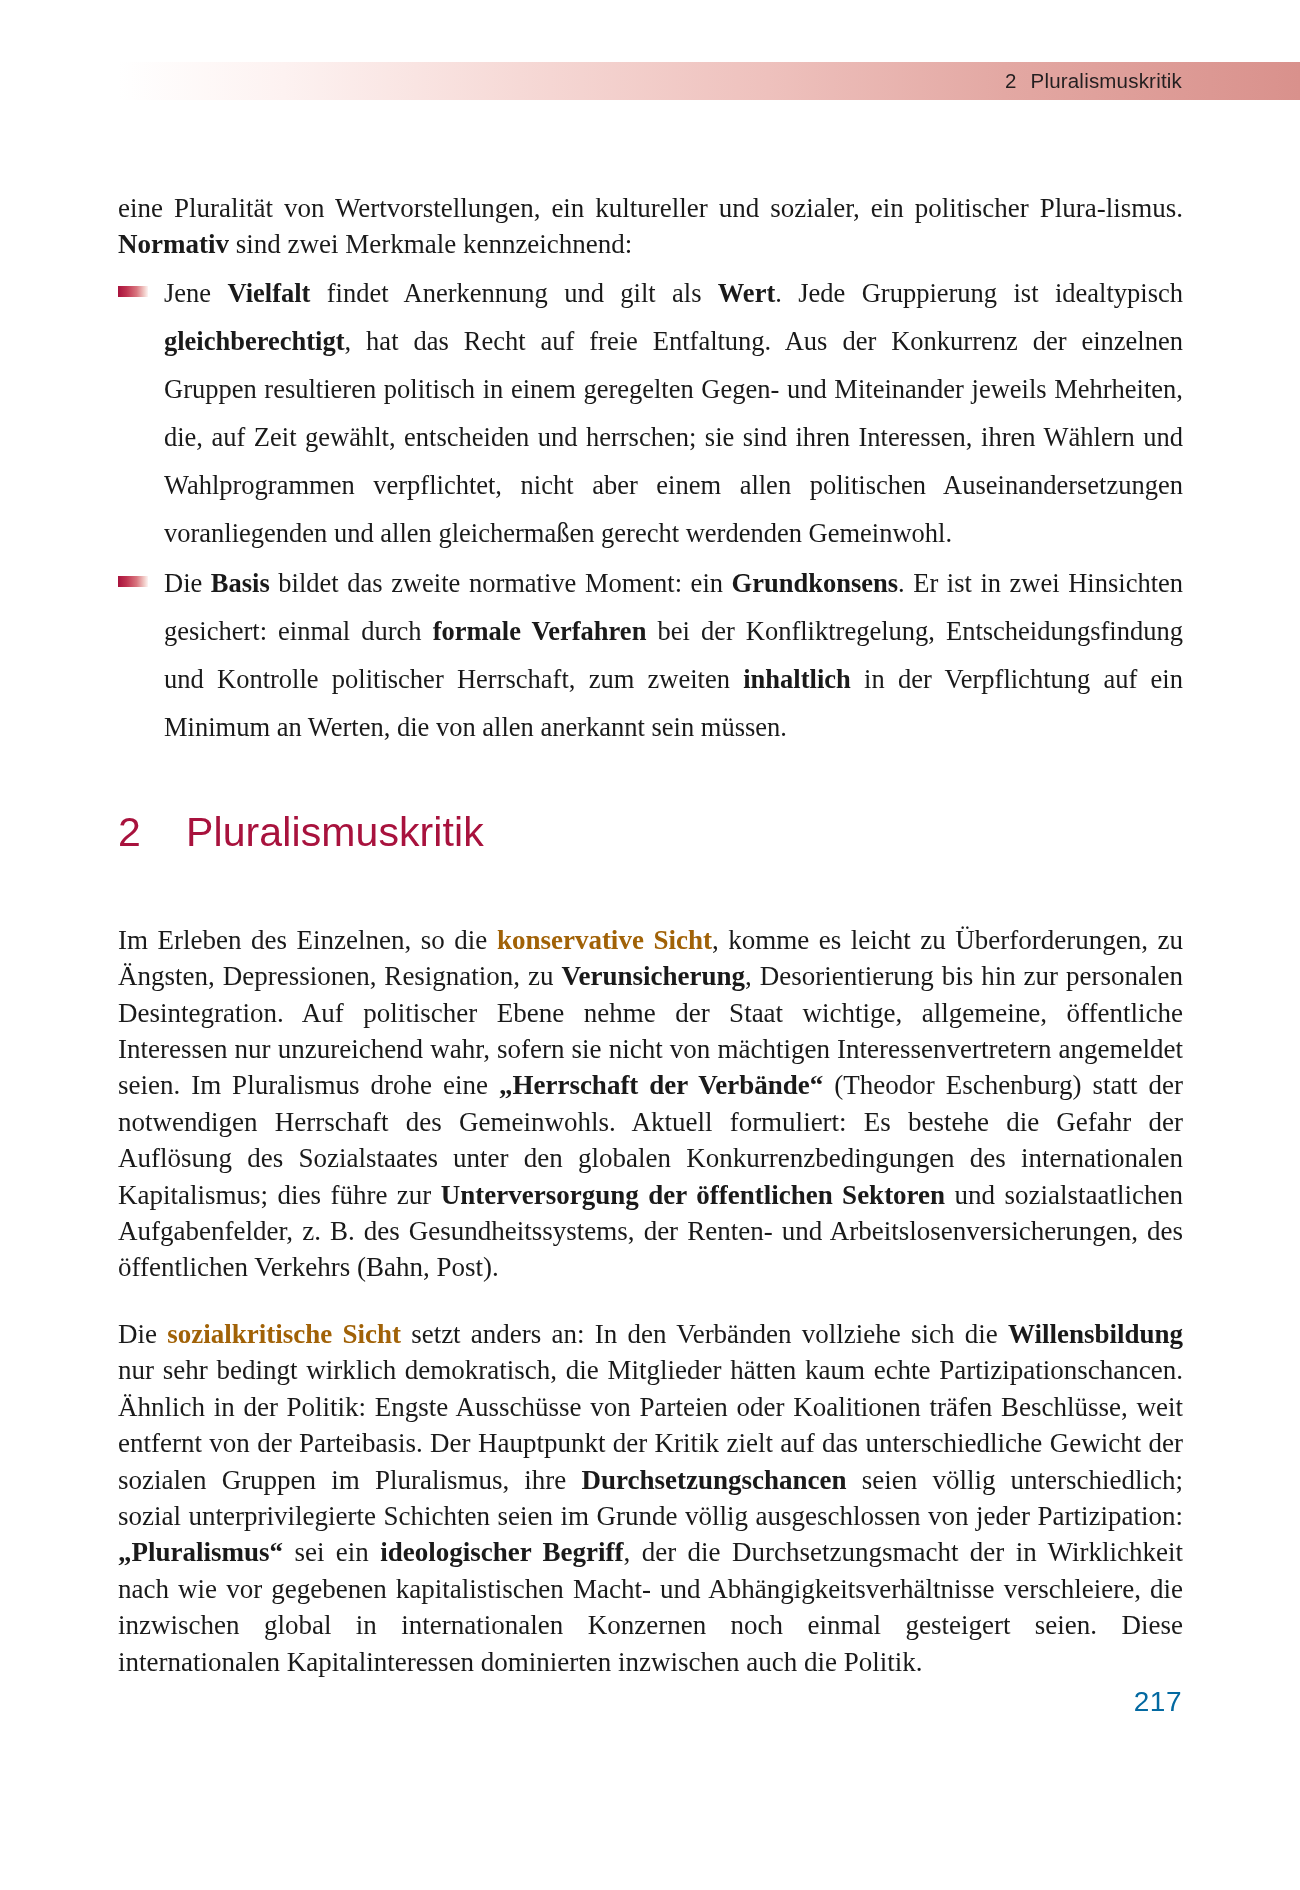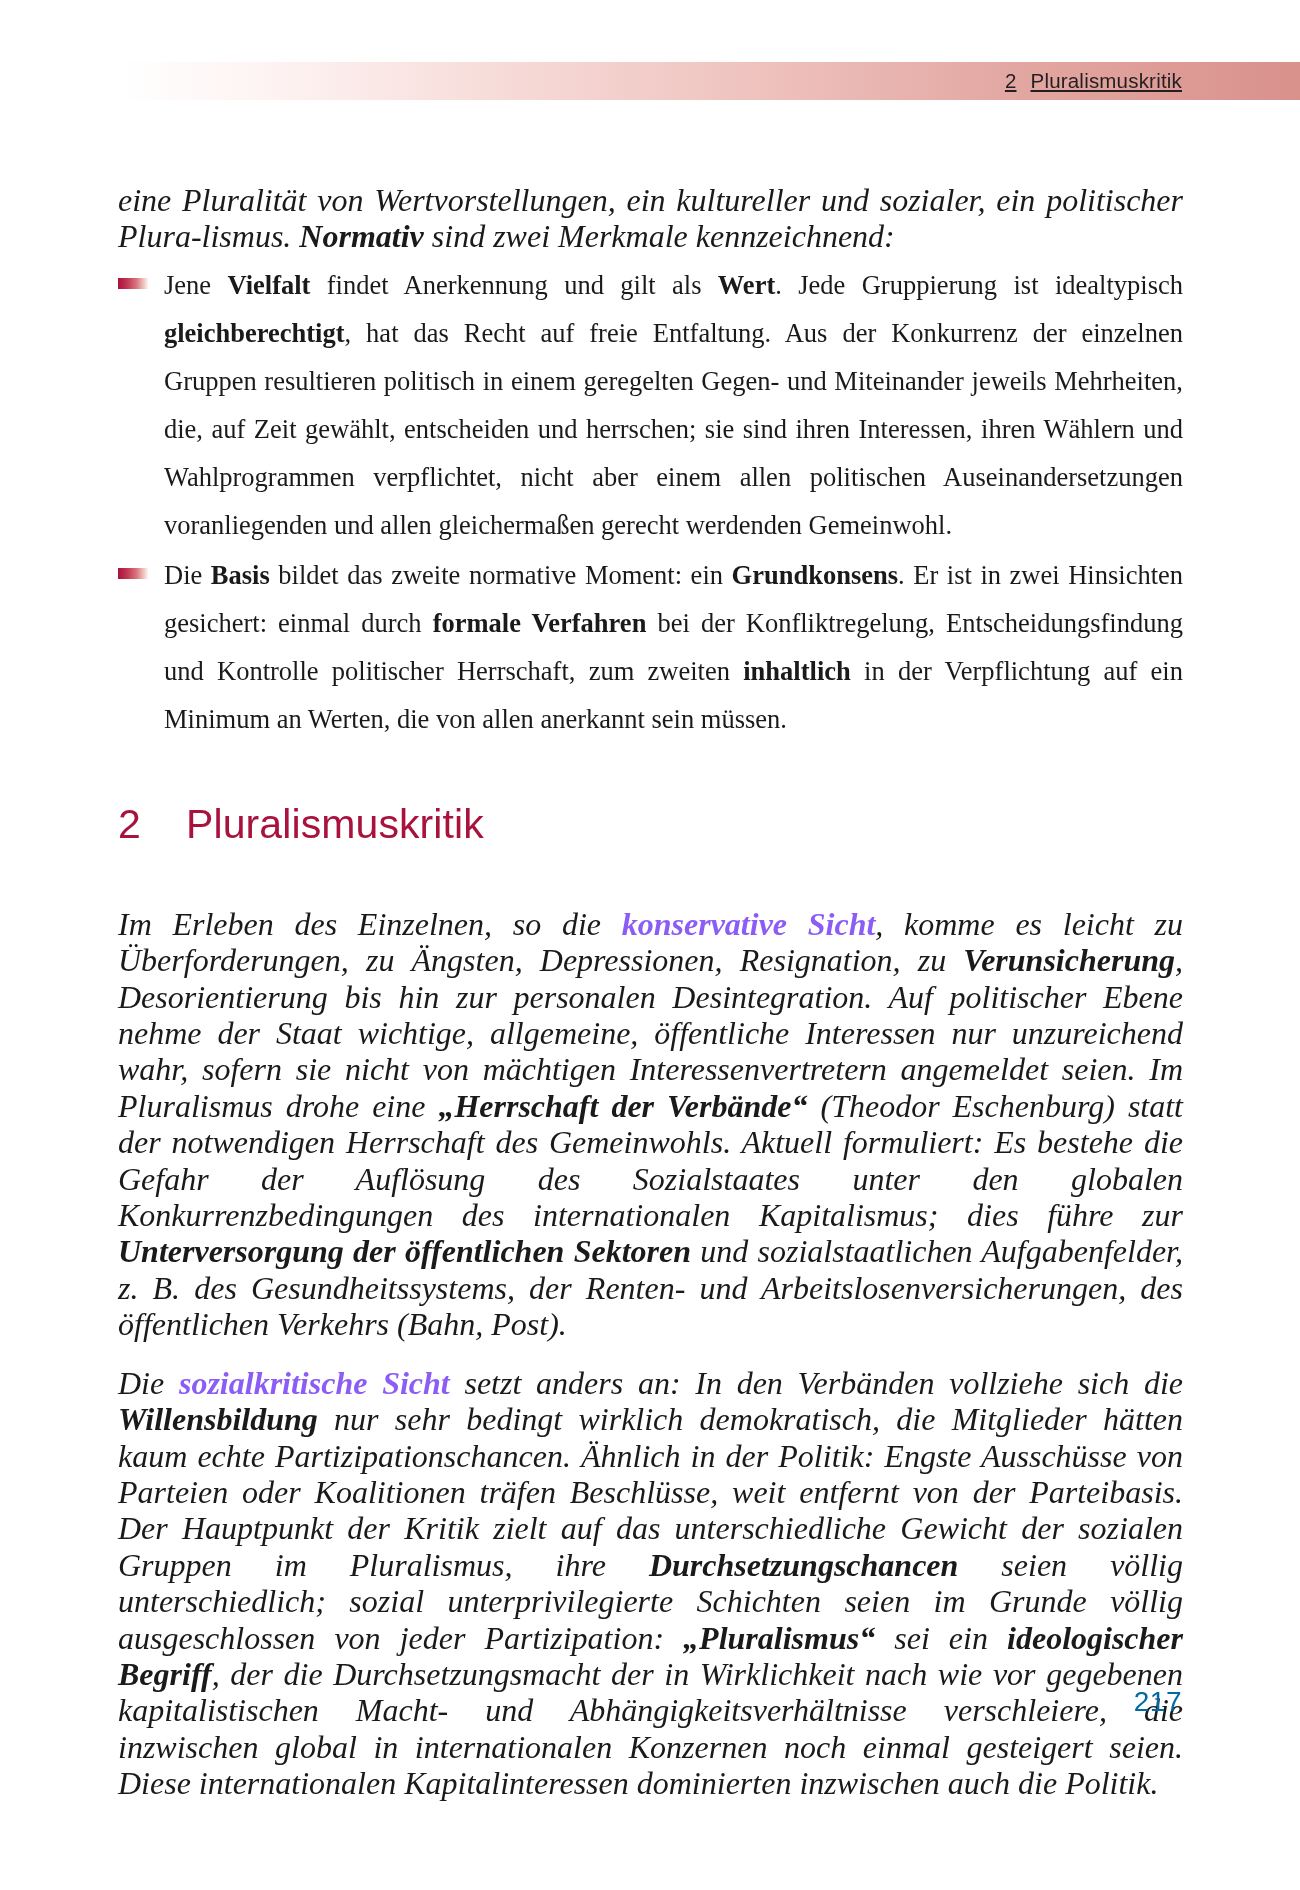--- a/index.html
+++ b/index.html
@@ -36,43 +36,41 @@
     position: absolute;
     right: 118px;
     top: 64px;
     height: 34px;
     line-height: 34px;
     font-family: "Liberation Sans", "DejaVu Sans", sans-serif;
     font-size: 20.5px;
     color: #231f20;
     letter-spacing: 0.2px;
     white-space: nowrap;
-    text-decoration: underline;
   }
   .header-text .num {
     margin-right: 14px;
   }
 
   
   .column {
     position: absolute;
     left: 118px;
     top: 182px;
     width: 1065px;
   }
 
   p.body {
-    margin: 0 0 0 0;
-    font-size: 32px;
+    margin: 8px 0 0 0;
+    font-size: 27px;
     line-height: 36.4px;
     text-align: justify;
     text-justify: inter-word;
     hyphens: manual;
     color: #1a1a1a;
-    font-style: italic;
   }
 
   .gap-sm { height: 22px; }
   .gap-md { height: 36px; }
   .gap-lg { height: 56px; }
 
   
   ul.dashlist {
     list-style: none;
     margin: 6px 0 0 0;
@@ -107,21 +105,21 @@
   }
   .section-head .sec-num {
     width: 68px;
     flex: 0 0 68px;
   }
   .section-head .sec-title { flex: 1 1 auto; }
 
   
   b, strong { font-weight: 700; }
   .hl {
-    color: #8b5cf6;
+    color: #a16207;
     font-weight: 700;
   }
 
   
   .folio {
     position: absolute;
     right: 118px;
     top: 1686px;
     font-family: "Liberation Sans", "DejaVu Sans", sans-serif;
     font-size: 28px;

